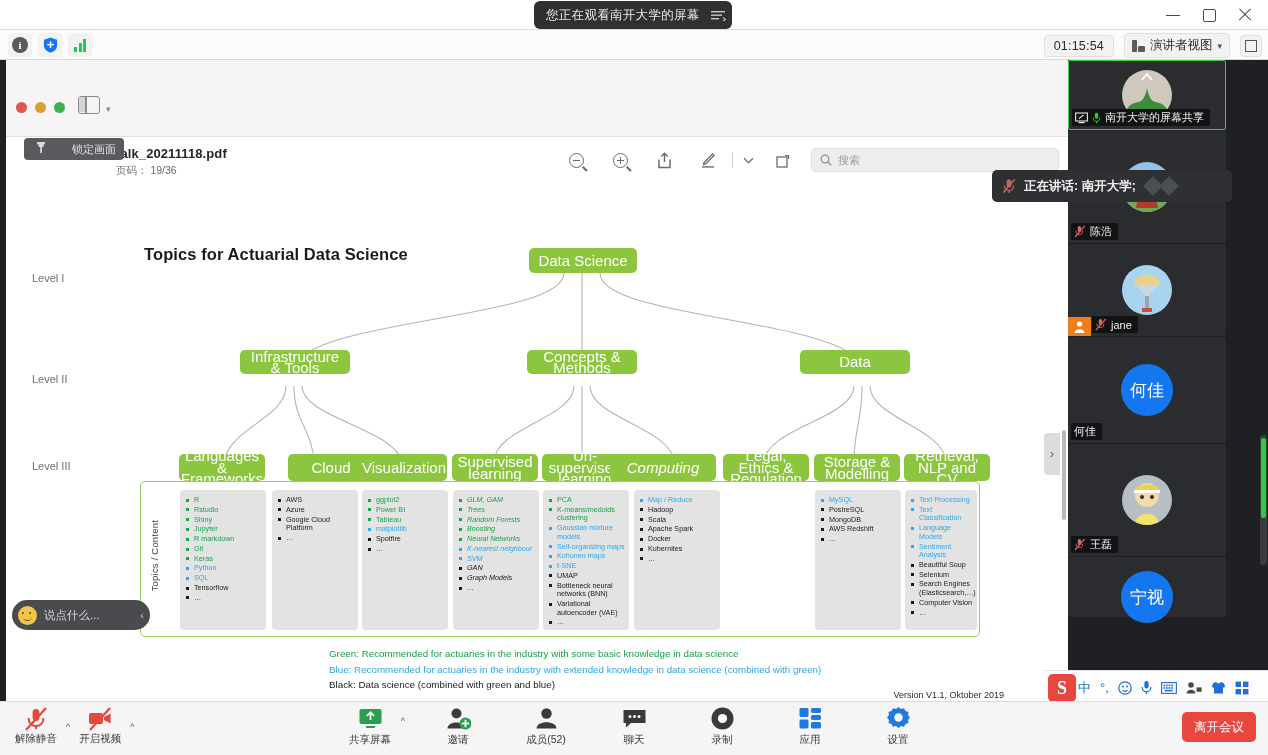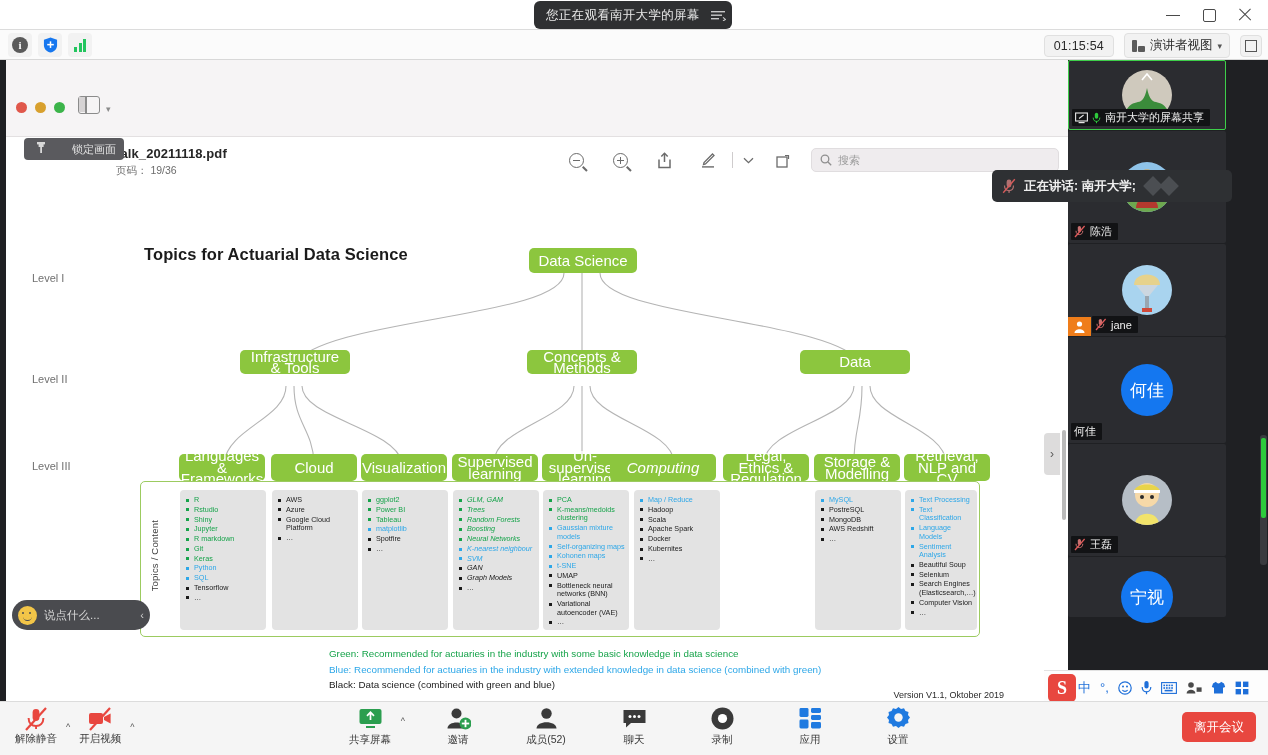--- a/index.html
+++ b/index.html
@@ -505,21 +505,21 @@
       <div class="node" style="left:503px; top:172px; width:110px; height:24px;">
         <span>Concepts &amp; Methods</span>
       </div>
       <div class="node" style="left:776px; top:172px; width:110px; height:24px;">
         <span>Data</span>
       </div>
 
       <div class="node" style="left:155px; top:276px; width:86px; height:27px;">
         <span>Languages &amp; Frameworks</span>
       </div>
-      <div class="node" style="left:247px; top:276px; width:86px; height:27px;">
+      <div class="node" style="left:264px; top:276px; width:86px; height:27px;">
         <span>Cloud</span>
       </div>
       <div class="node" style="left:337px; top:276px; width:86px; height:27px;">
         <span>Visualization</span>
       </div>
       <div class="node" style="left:428px; top:276px; width:86px; height:27px;">
         <span>Supervised learning</span>
       </div>
       <div class="node" style="left:518px; top:276px; width:86px; height:27px;">
         <span>Un-supervised learning</span>

